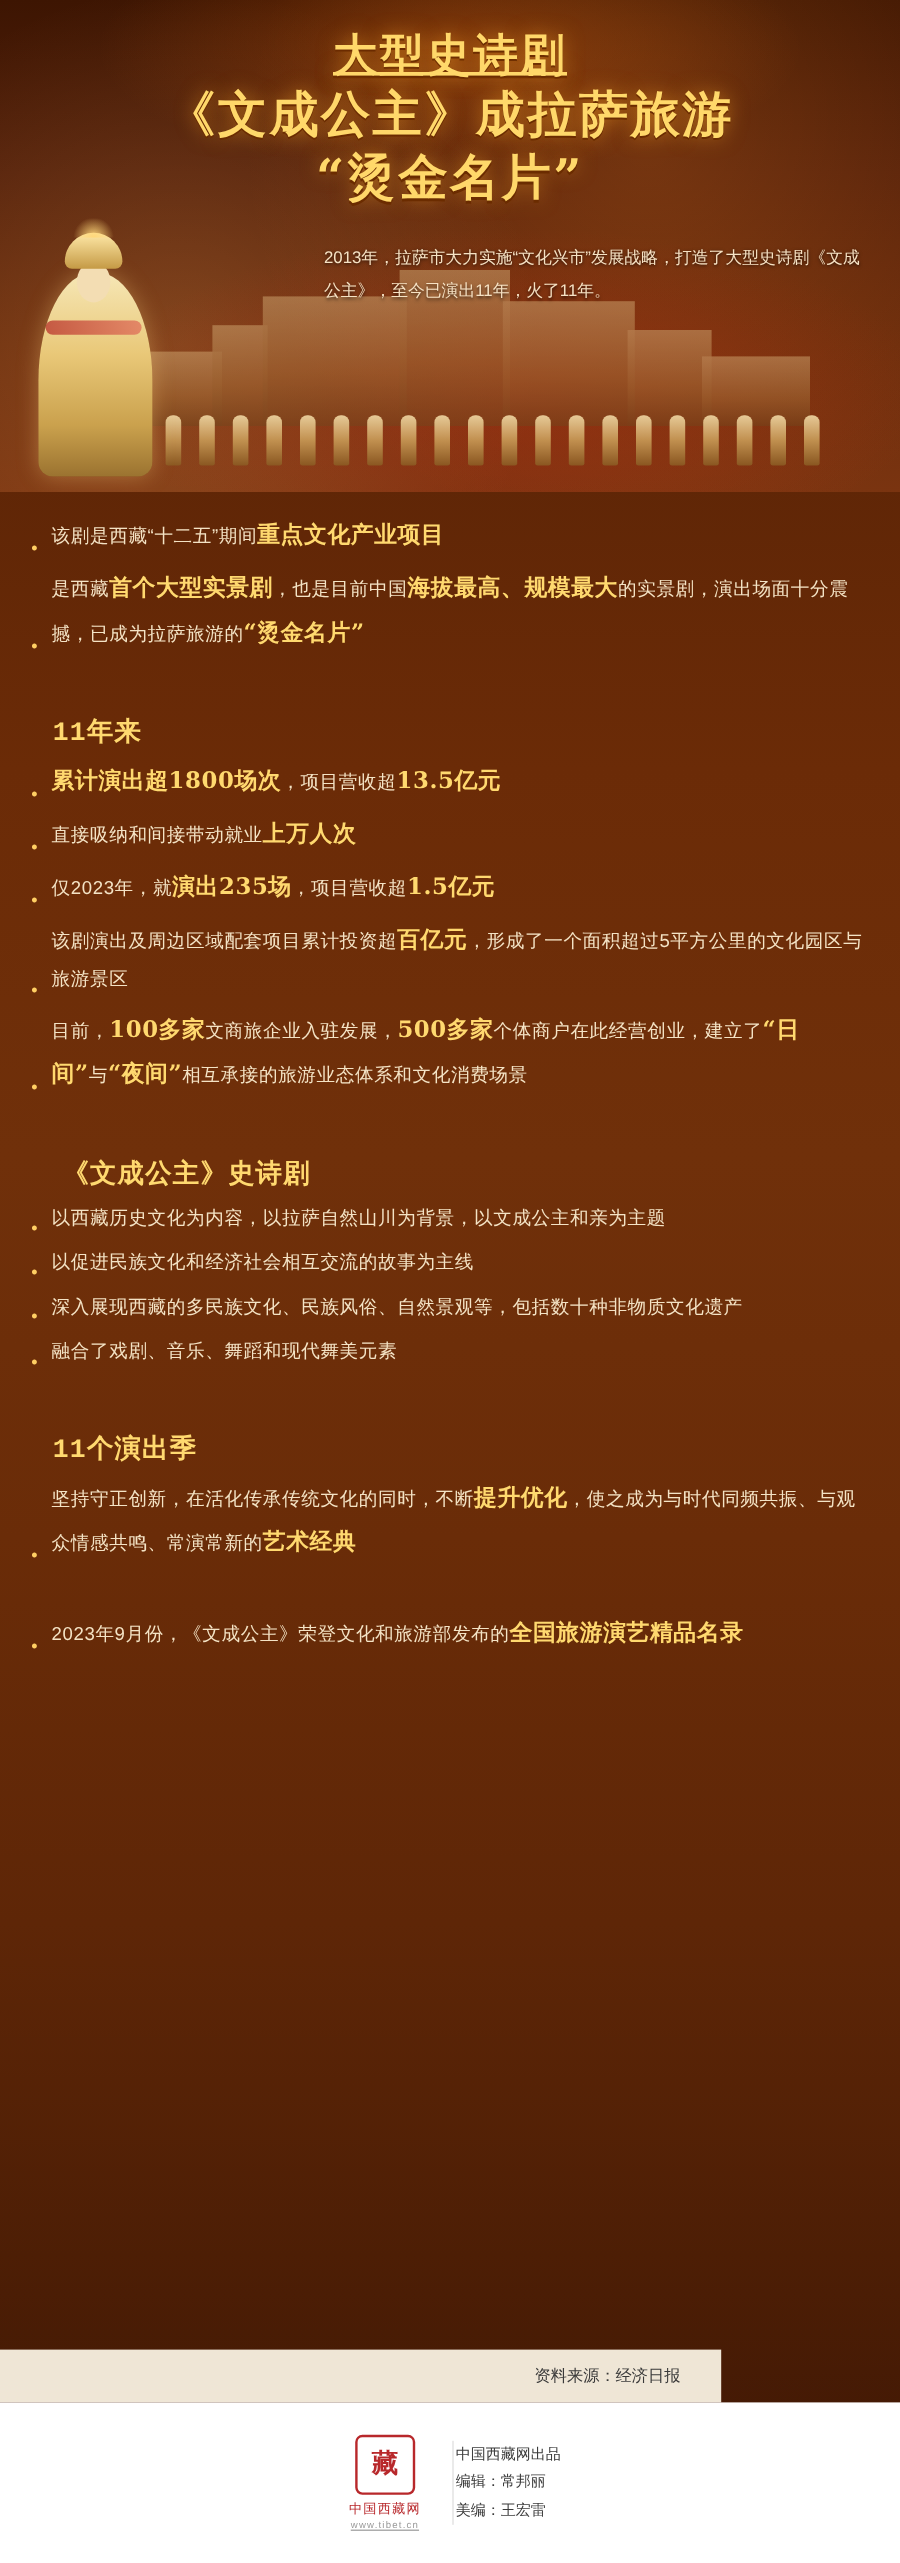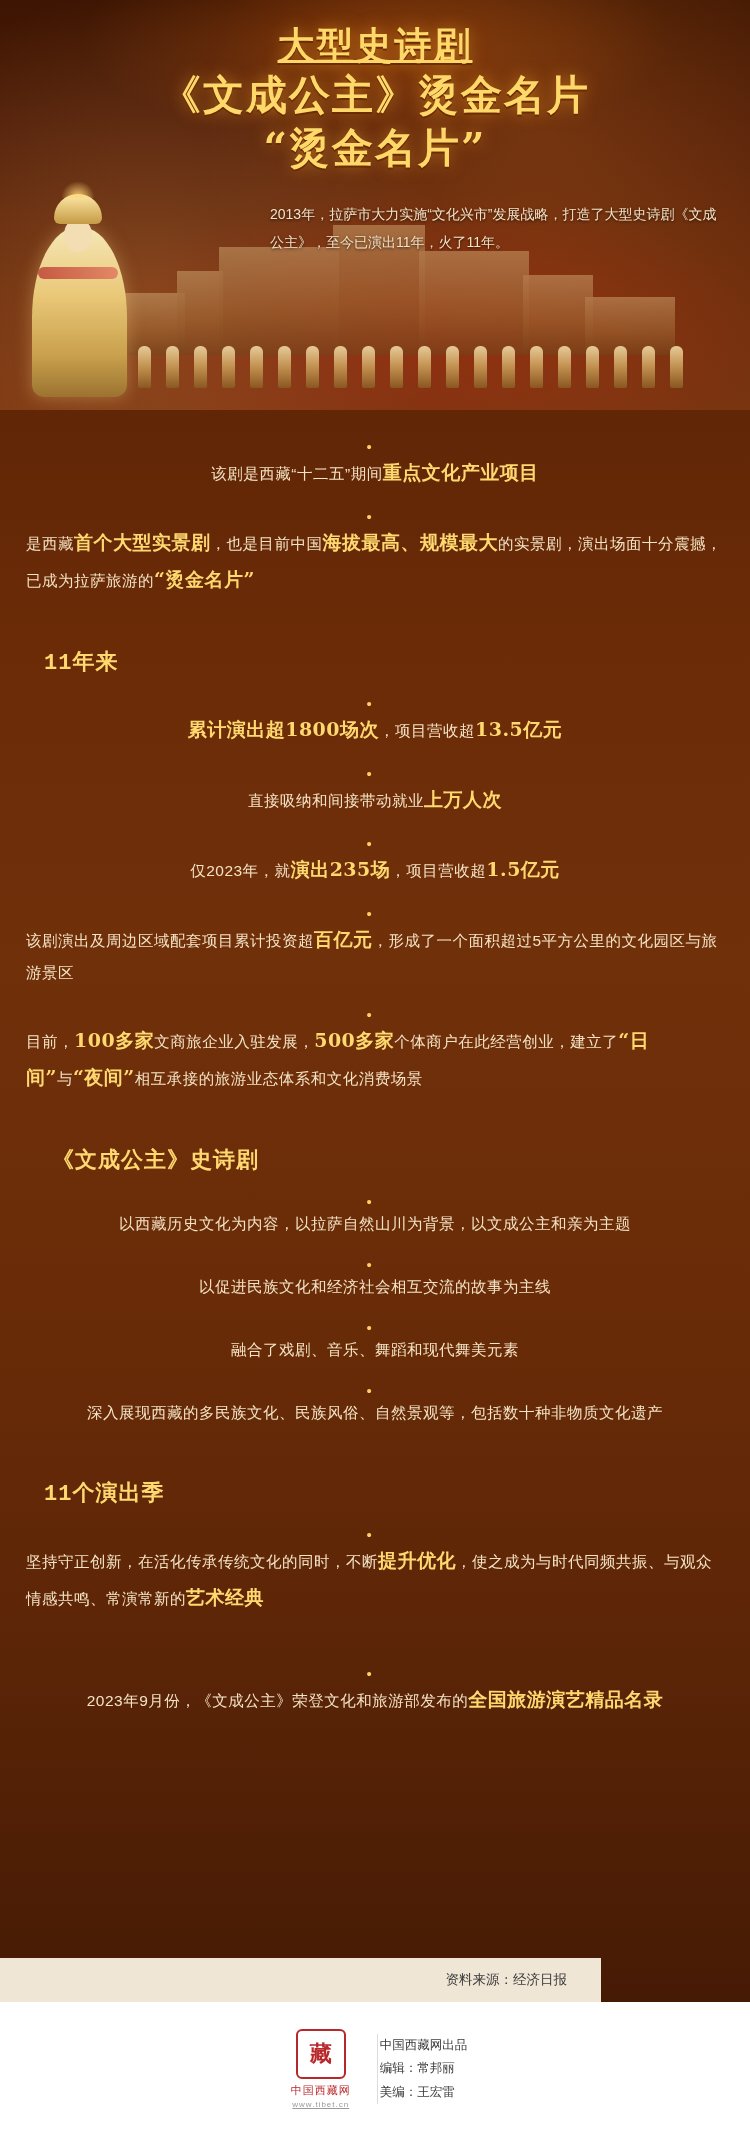--- a/index.html
+++ b/index.html
@@ -142,23 +142,22 @@
   }
 
   
   .content {
     position: relative;
     padding: 18px 26px 0 26px;
     z-index: 5;
   }
   .row {
     display: flex;
-    align-items: center;
+    align-items: flex-end;
     margin-bottom: 7px;
-    flex-direction: column;
   }
   .bullet {
     flex: 0 0 auto;
     width: 11px;
     margin-top: 11px;
     margin-right: 6px;
     color: #ffcf63;
     font-size: 15px;
     line-height: 1;
   }
@@ -300,21 +299,21 @@
 
     <div class="princess">
       <div class="body"></div>
       <div class="sash"></div>
       <div class="face"></div>
       <div class="crown"></div>
     </div>
 
     <div class="hero-title">
       <div class="l1">大型史诗剧</div>
-      <div class="l2">《文成公主》烫金名片</div>
+      <div class="l2">《文成公主》成拉萨旅游</div>
       <div class="l3">“烫金名片”</div>
     </div>
 
     <div class="hero-lead">2013年，拉萨市大力实施“文化兴市”发展战略，打造了大型史诗剧《文成公主》，至今已演出11年，火了11年。</div>
   </div>
 
   <div class="content">
 
     <div class="row">
       <span class="bullet"></span>
@@ -357,25 +356,25 @@
     <div class="row">
       <span class="bullet"></span>
       <div class="txt">以西藏历史文化为内容，以拉萨自然山川为背景，以文成公主和亲为主题</div>
     </div>
     <div class="row">
       <span class="bullet"></span>
       <div class="txt">以促进民族文化和经济社会相互交流的故事为主线</div>
     </div>
     <div class="row">
       <span class="bullet"></span>
+      <div class="txt">深入展现西藏的多民族文化、民族风俗、自然景观等，包括数十种非物质文化遗产</div>
+    </div>
+    <div class="row">
+      <span class="bullet"></span>
       <div class="txt">融合了戏剧、音乐、舞蹈和现代舞美元素</div>
-    </div>
-    <div class="row">
-      <span class="bullet"></span>
-      <div class="txt">深入展现西藏的多民族文化、民族风俗、自然景观等，包括数十种非物质文化遗产</div>
     </div>
 
     <div class="gap"></div>
 
     <div class="section-head">11个演出季</div>
 
     <div class="row">
       <span class="bullet"></span>
       <div class="txt"><span>坚持守正创新，在活化传承传统文化的同时，不断</span><span class="hl">提升优化</span><span>，使之成为与时代同频共振、与观众情感共鸣、常演常新的</span><span class="hl">艺术经典</span></div>
     </div>

